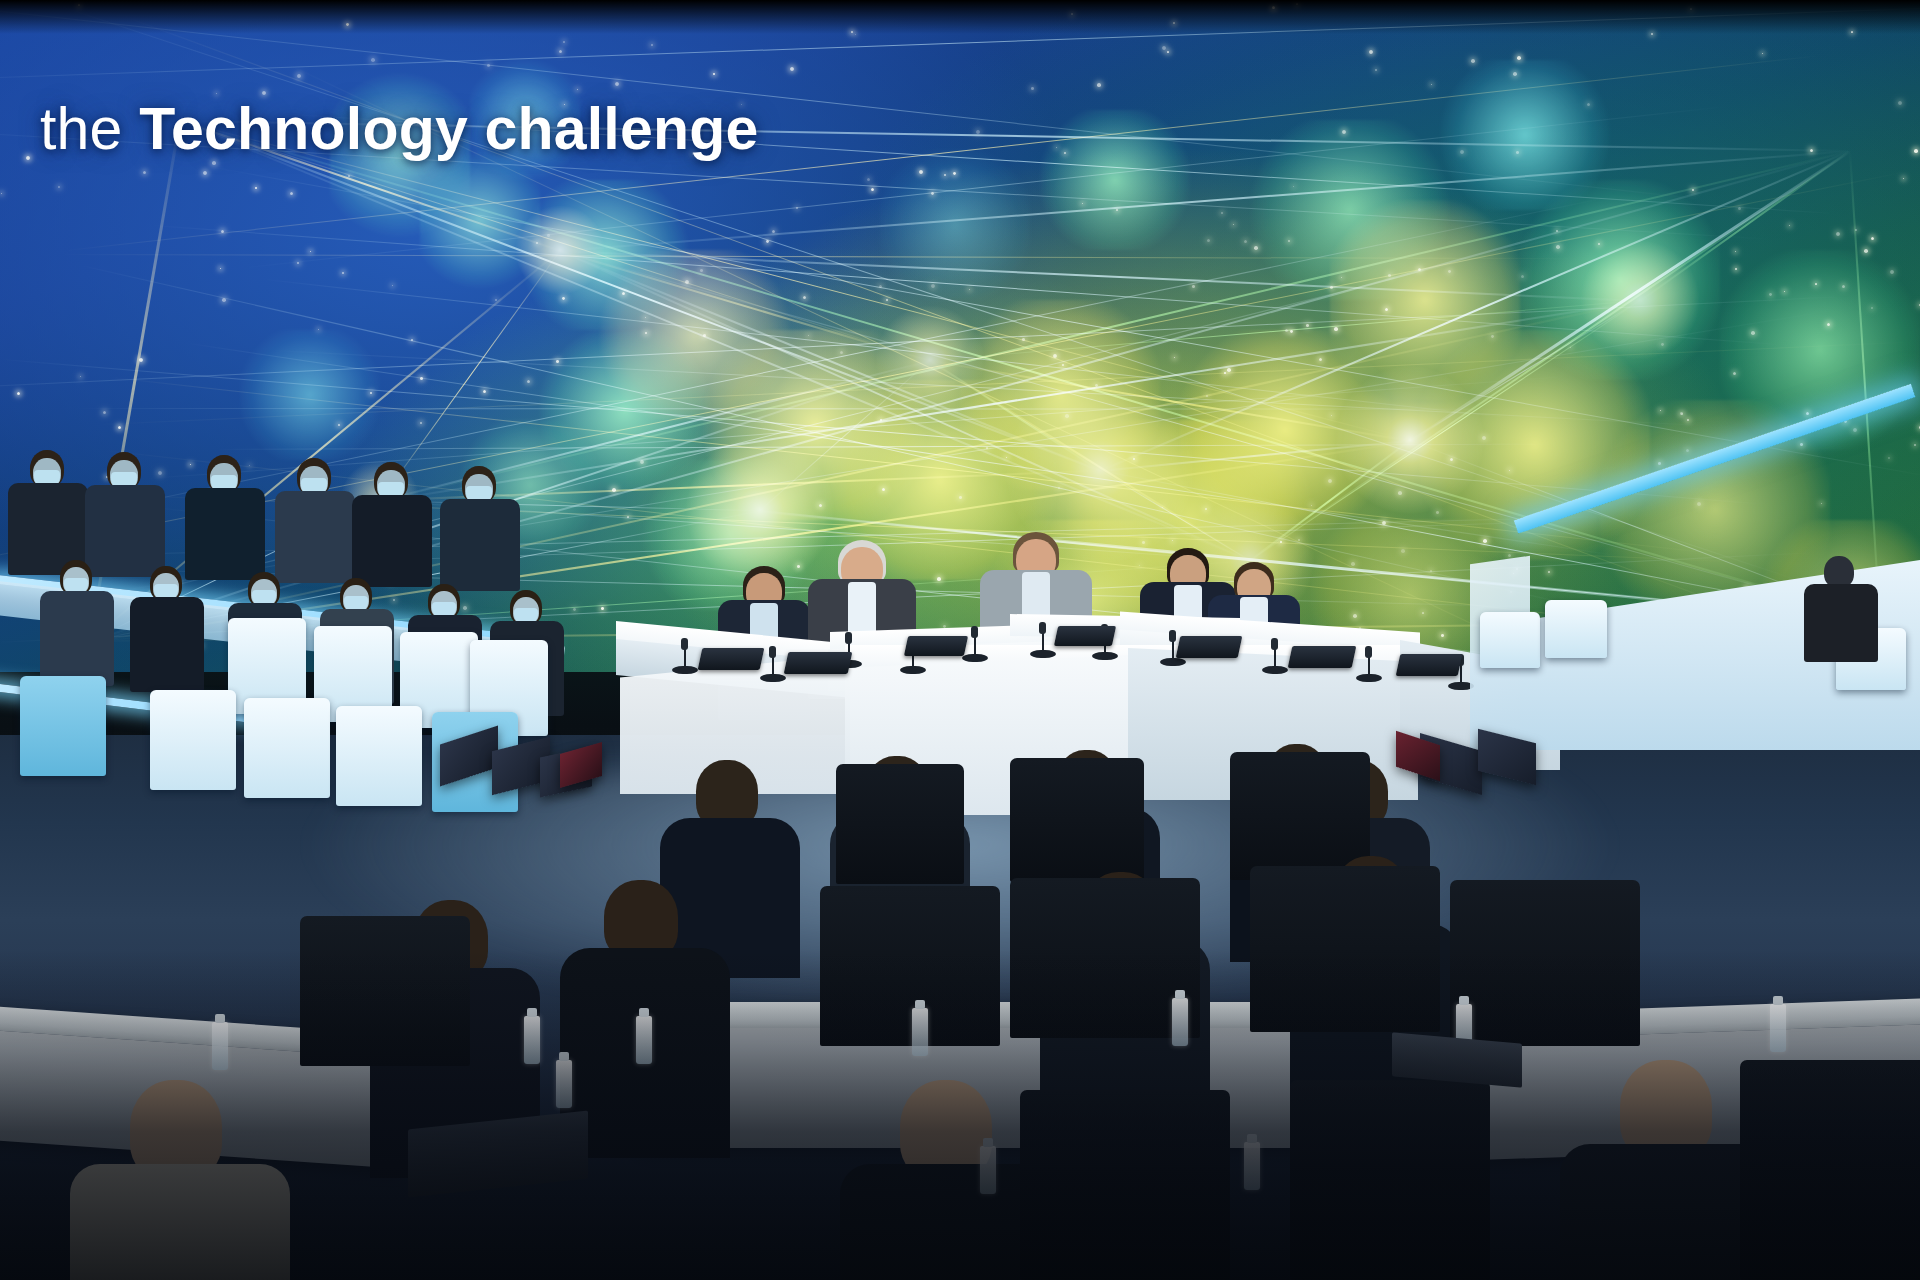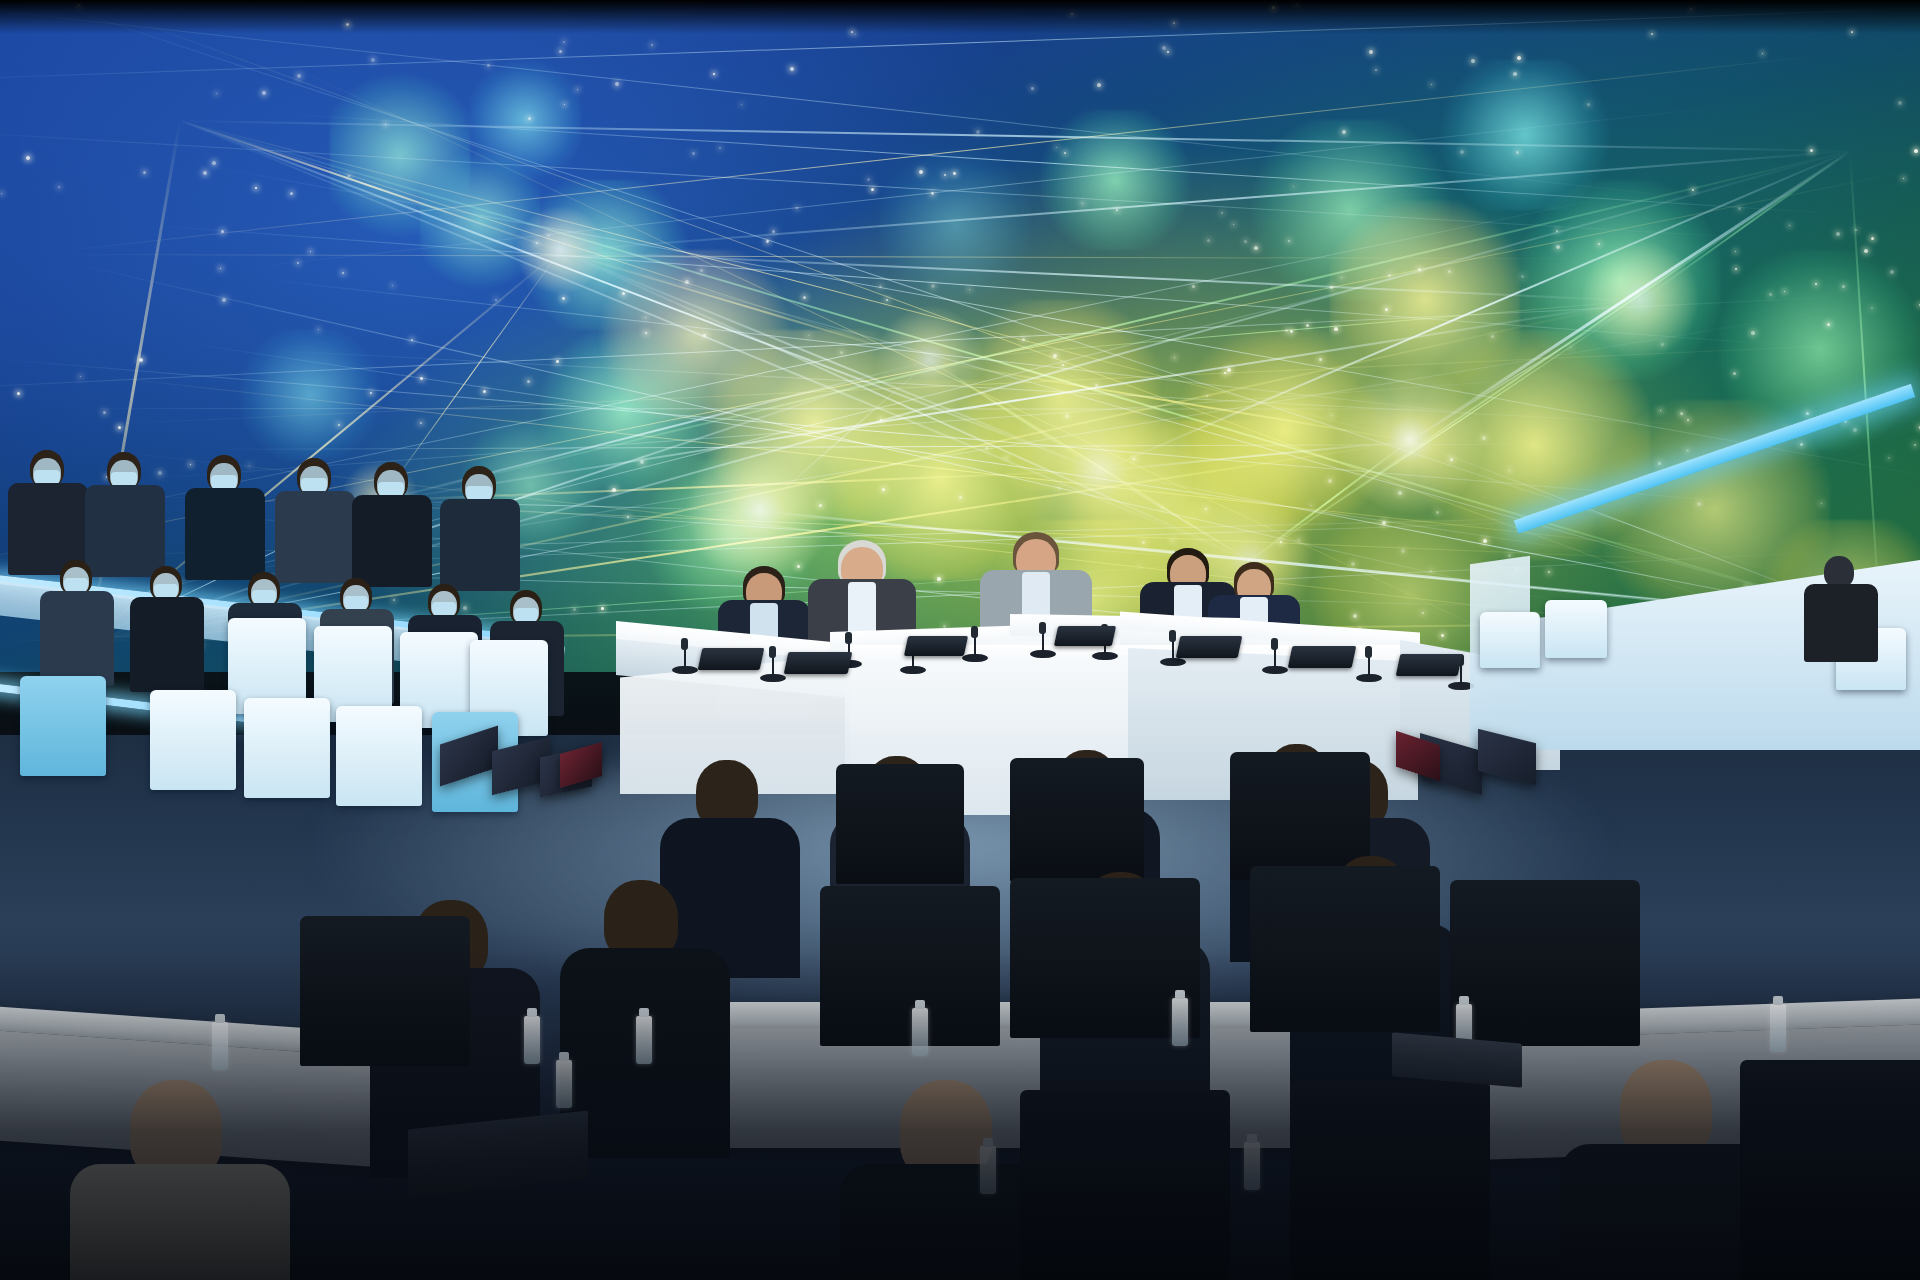--- a/index.html
+++ b/index.html
@@ -515,20 +515,23 @@
         <div class="hotspot" style="left:1005px;top:375px;width:190px;height:190px;opacity:0.72;"></div>
         <div class="hotspot" style="left:1335px;top:365px;width:150px;height:150px;opacity:0.91;"></div>
         <div class="hotspot" style="left:875px;top:305px;width:110px;height:110px;opacity:0.69;"></div>
         <div class="hotspot" style="left:1580px;top:240px;width:120px;height:120px;opacity:0.60;"></div>
         <div class="hotspot" style="left:515px;top:205px;width:90px;height:90px;opacity:0.75;"></div>
         <div class="hotspot" style="left:1185px;top:495px;width:130px;height:130px;opacity:0.59;"></div>
         <div class="hotspot" style="left:340px;top:460px;width:80px;height:80px;opacity:0.61;"></div>
       </div>
     <div class="vignette-top"></div>
 
+    <div class="title">
+      <span class="thin">the </span><span class="bold">Technology challenge</span>
+    </div>
   </div>
 
   <div class="wall-bottom"></div>
 
   <div class="floor"></div>
   <div class="floor-light"></div>
 
   <div>
 
     <div class="tier-glow" style="left:-10px;top:606px;width:560px;height:9px;transform:rotate(6.5deg);"></div>

